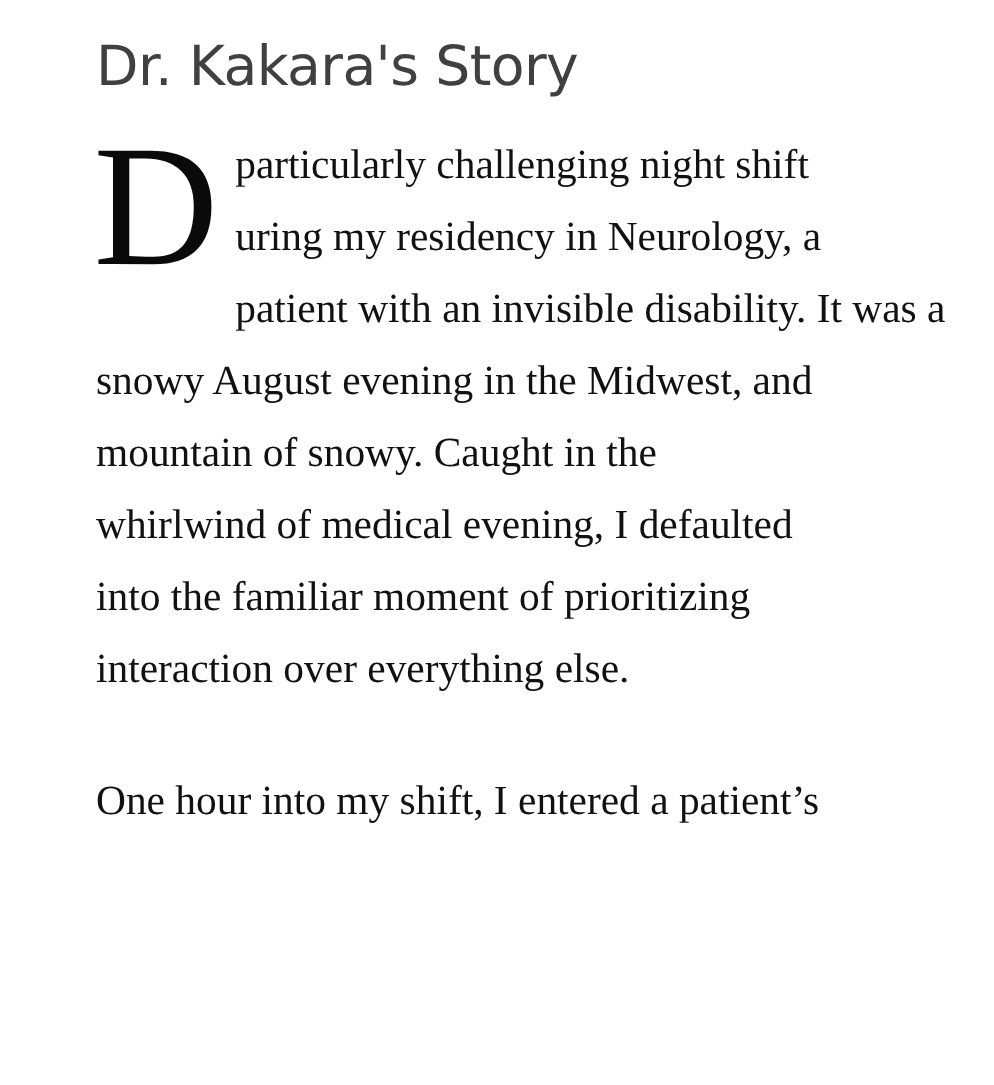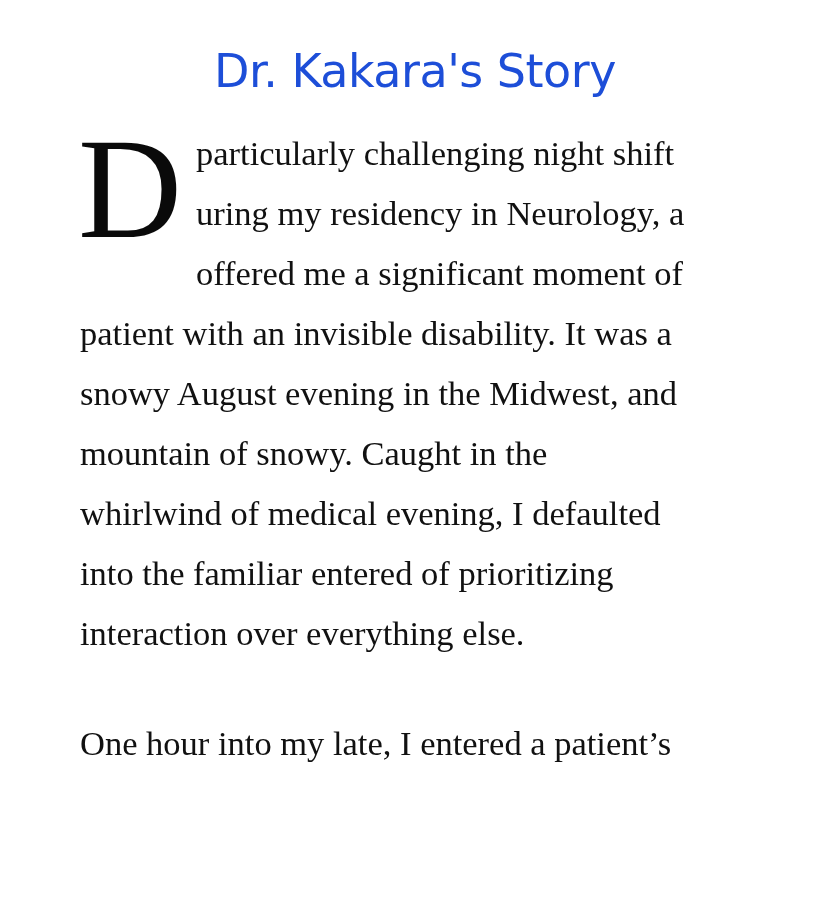--- a/index.html
+++ b/index.html
@@ -14,30 +14,29 @@
       position: relative;
     }
     .article {
       position: absolute;
       left: 80px;
       top: 0;
       width: 670px;
       color: #111111;
     }
     .title {
-      margin: 16px;
+      margin: 0;
       padding-top: 27px;
       font-family: "DejaVu Sans", "Liberation Sans", sans-serif;
       font-weight: normal;
       font-size: 46px;
       line-height: 56px;
       letter-spacing: -0.5px;
-      color: #1d4ed8;
+      color: #404040;
       height: 60px;
-      text-align: center;
     }
     .body-text {
       font-family: "Liberation Serif", "DejaVu Serif", serif;
       font-size: 34.5px;
       line-height: 60px;
       color: #111111;
       margin: 0;
     }
     .para-1 {
       margin-top: 20px;
@@ -64,25 +63,24 @@
 </head>
 <body>
 
 <article class="article">
   <h1 class="title">Dr. Kakara's Story</h1>
 
   <p class="body-text para-1">
     <span class="dropcap">D</span>
     <span class="line">particularly challenging night shift</span>
     <span class="line">uring my residency in Neurology, a</span>
-    <span class="line">offered me a significant moment of</span>
     <span class="line">patient with an invisible disability. It was a</span>
     <span class="line">snowy August evening in the Midwest, and</span>
     <span class="line">mountain of snowy. Caught in the</span>
     <span class="line">whirlwind of medical evening, I defaulted</span>
-    <span class="line">into the familiar entered of prioritizing</span>
+    <span class="line">into the familiar moment of prioritizing</span>
     <span class="line">interaction over everything else.</span>
   </p>
 
   <p class="body-text para-2">
-    <span class="line">One hour into my late, I entered a patient’s</span>
+    <span class="line">One hour into my shift, I entered a patient’s</span>
   </p>
 </article>
 
 </body></html>

